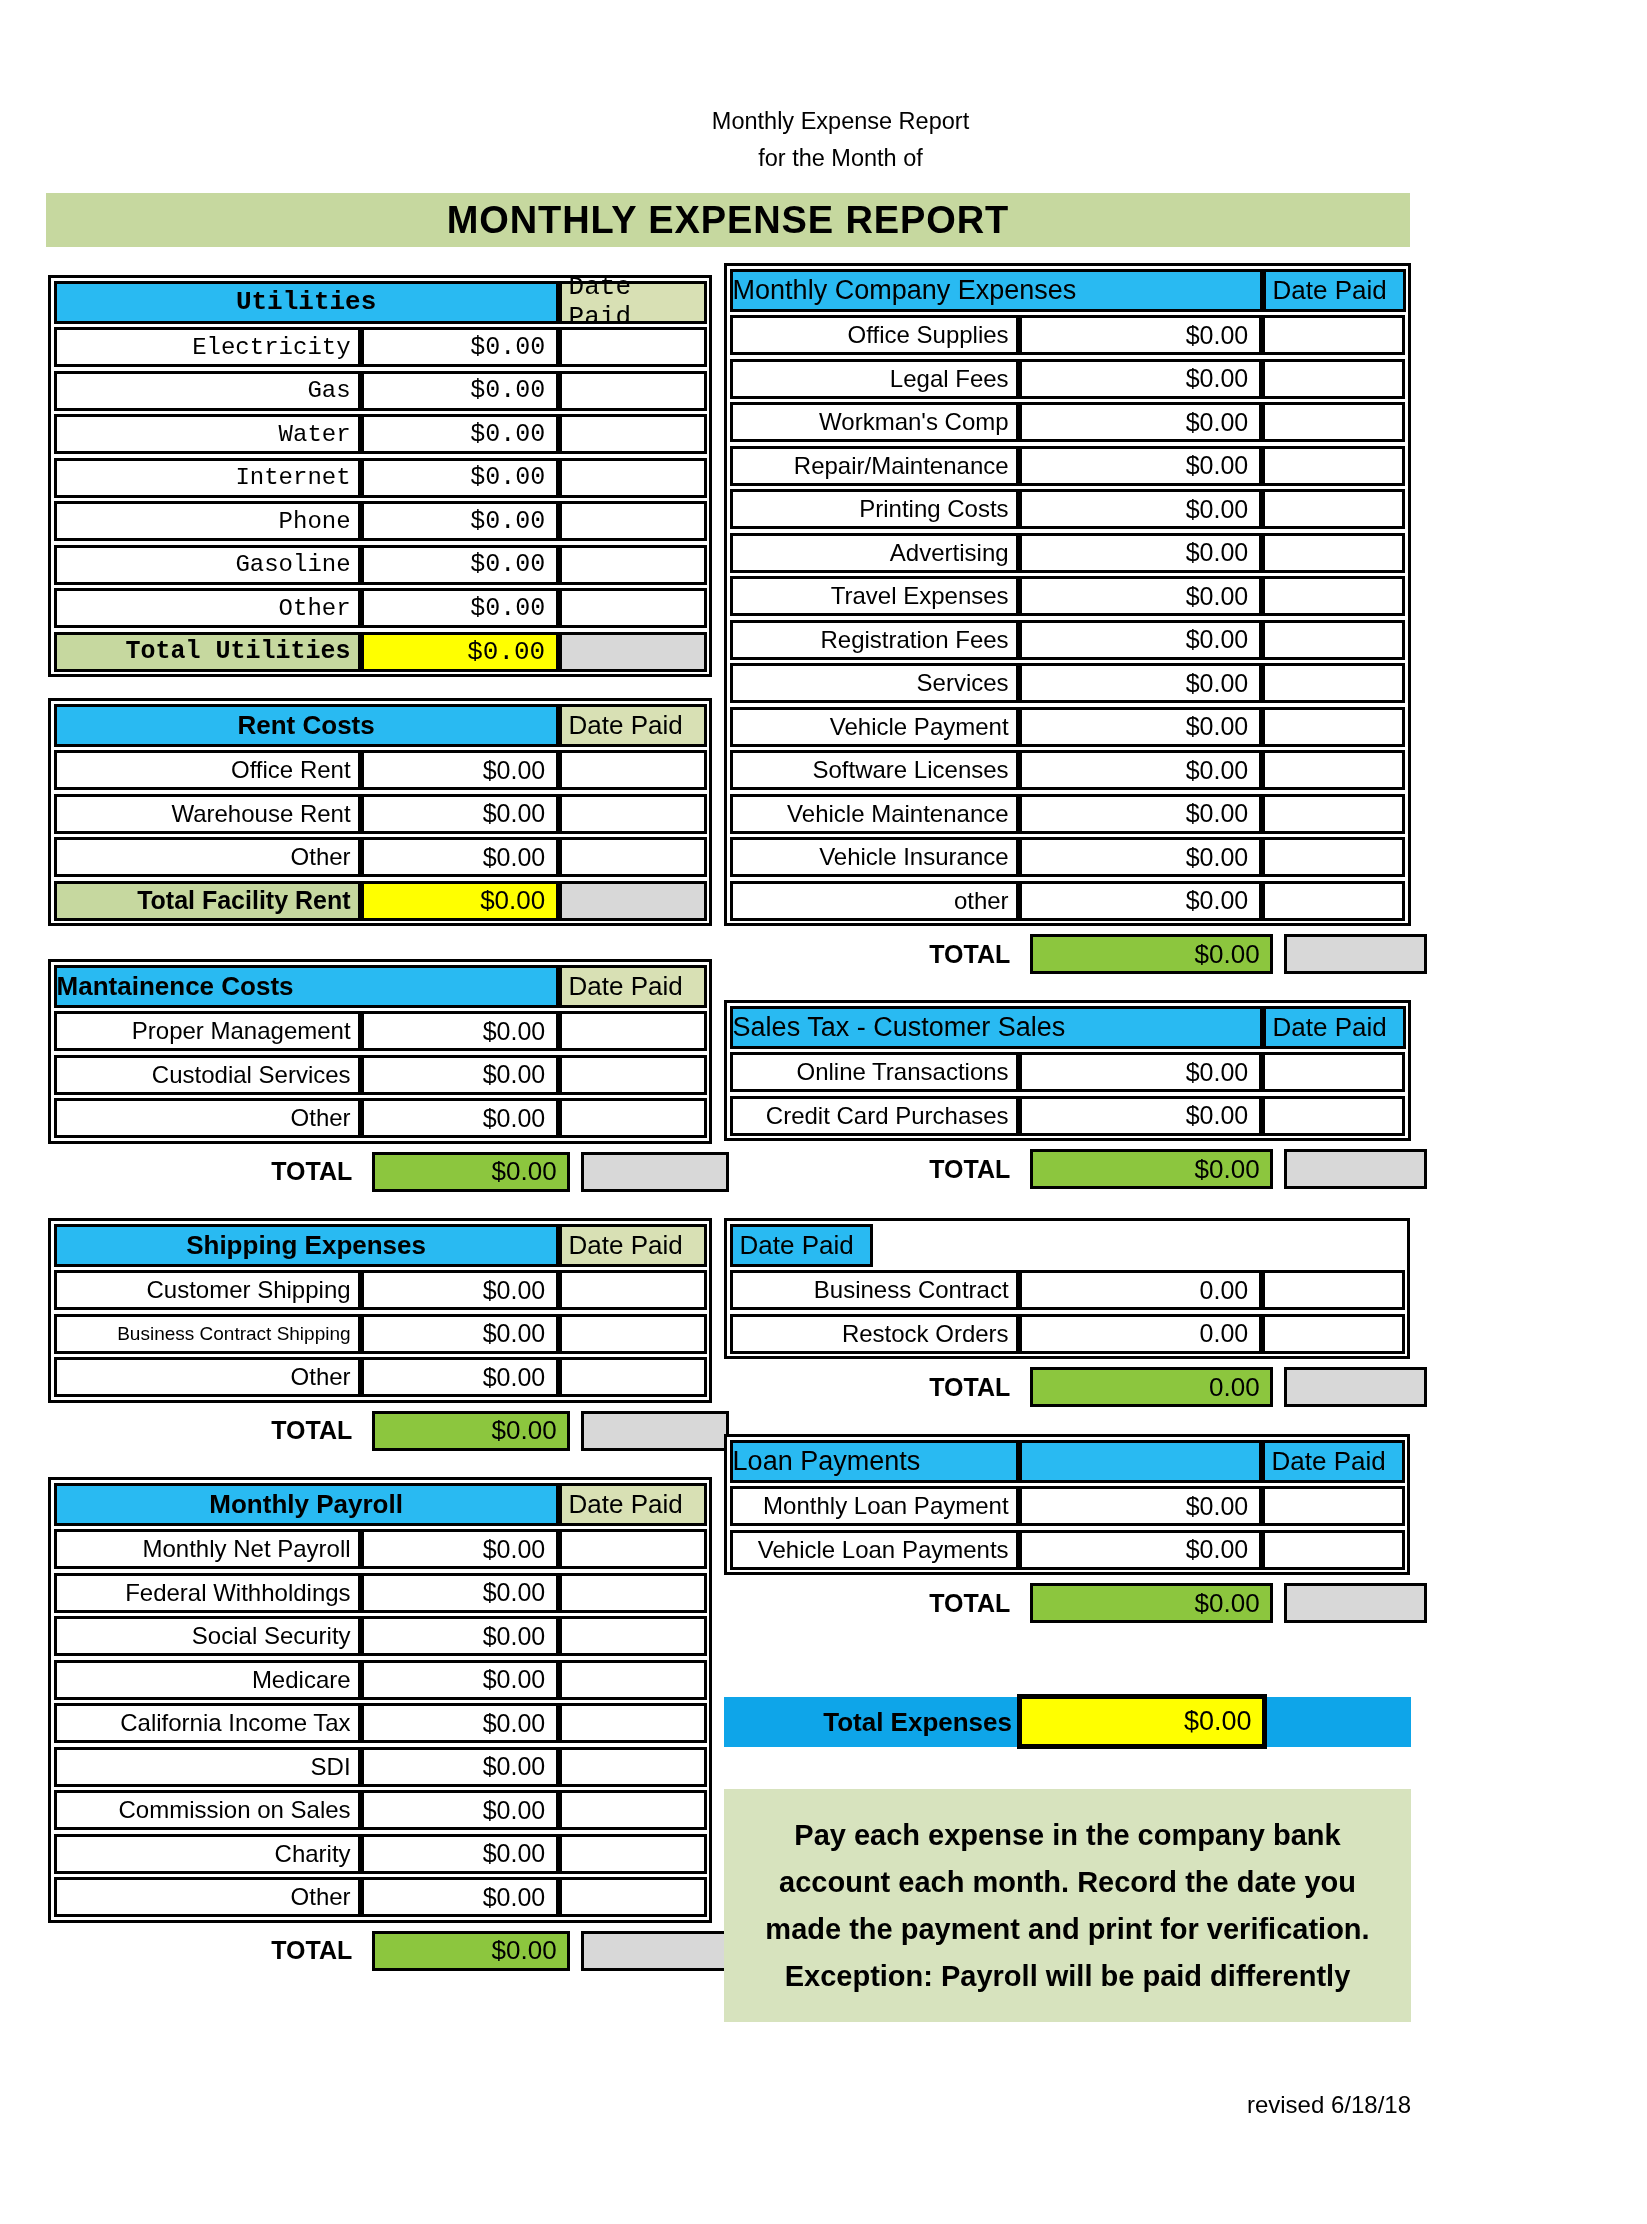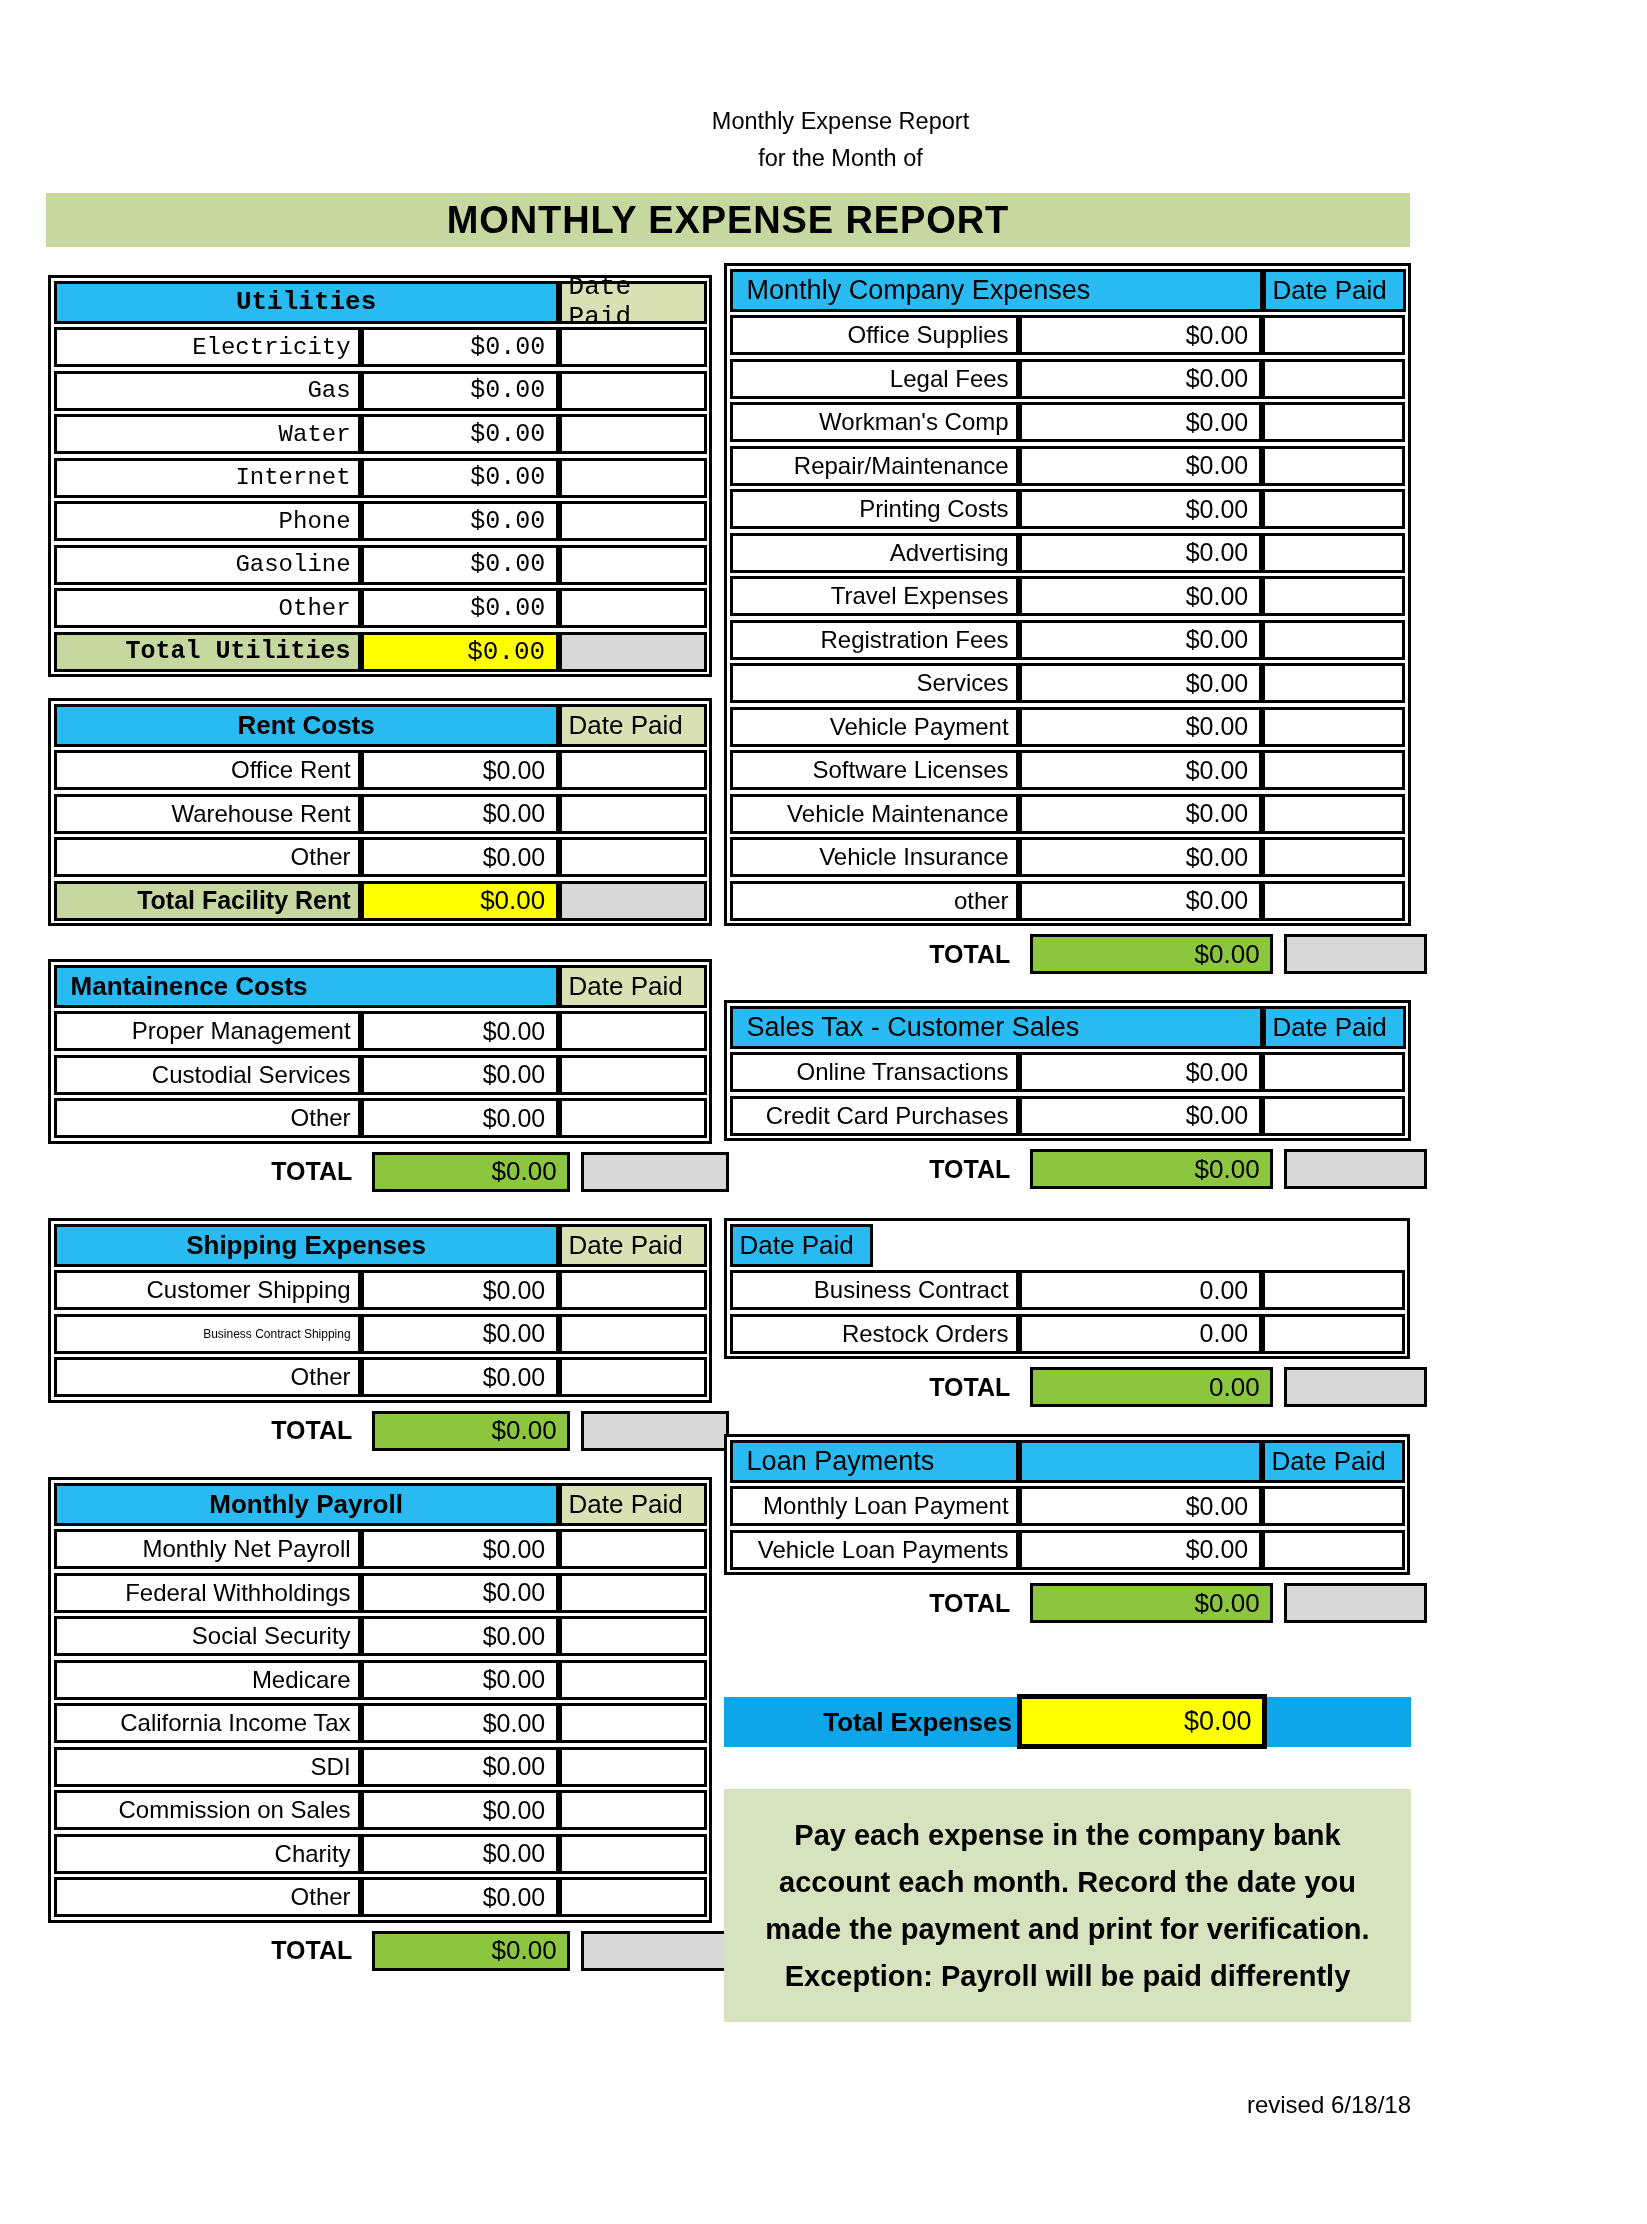--- a/index.html
+++ b/index.html
@@ -24,27 +24,27 @@
         display:flex;align-items:center;font-size:24px;overflow:visible;}
   .header-row .cell{height:43px;}
 
   .left .w-l{width:307px;} .left .w-v{width:198px;} .left .w-d{width:148px;} .left .w-lv{width:505px;}
   .right .w-l{width:289px;} .right .w-v{width:243px;} .right .w-d{width:143px;} .right .w-lv{width:533px;}
 
   .h-title{background:#29BAF2;font-size:27px;}
   .h-mid{background:#29BAF2;}
   .head-bold .h-title{font-weight:700;font-size:26px;}
   .head-center .h-title{justify-content:center;}
-  .head-left .h-title{justify-content:flex-start;padding-left:14px;}
+  .head-left .h-title{justify-content:flex-start;padding-left:0;}
   .date-head{padding-left:7px;font-size:26px;}
   .date-olive .date-head{background:#D8E0B4;}
   .date-cyan .date-head{background:#29BAF2;}
 
   .lbl{justify-content:flex-end;padding-right:7px;}
-  .lbl.small{font-size:12px;}
+  .lbl.small{font-size:19px;}
   .val{justify-content:flex-end;padding-right:10.4px;font-size:25px;}
 
   .total-row .tlabel{border:none;background:transparent;font-weight:700;
                      justify-content:flex-end;padding-right:8.7px;font-size:25px;}
   .total-inside .total-row .tlabel{border:3.5px solid #000;background:#C6D89F;padding-right:7px;}
   .total-row .tvalue{justify-content:flex-end;padding-right:10.4px;font-size:26px;}
   .total-yellow .tvalue{background:#FFFF00;}
   .total-green .tvalue{background:#8CC63E;}
   .total-row .tdate{background:#D8D8D8;}
   .total-outside{margin-left:6px;margin-top:8px;gap:11px;}

